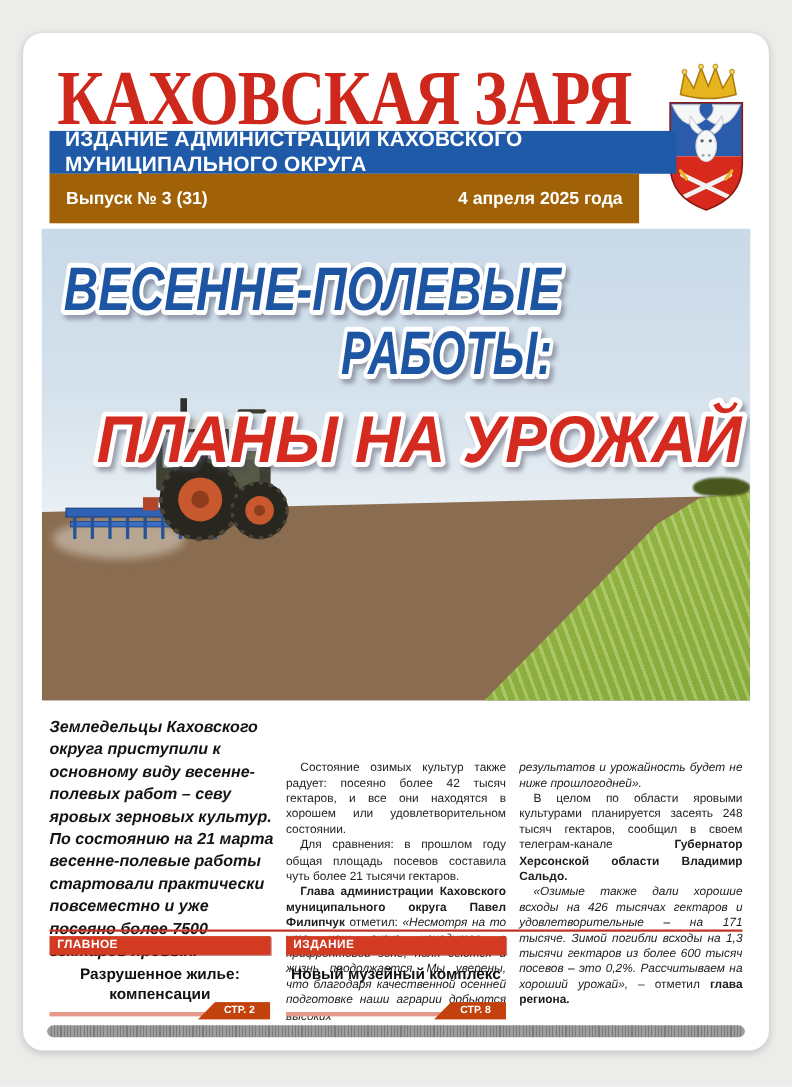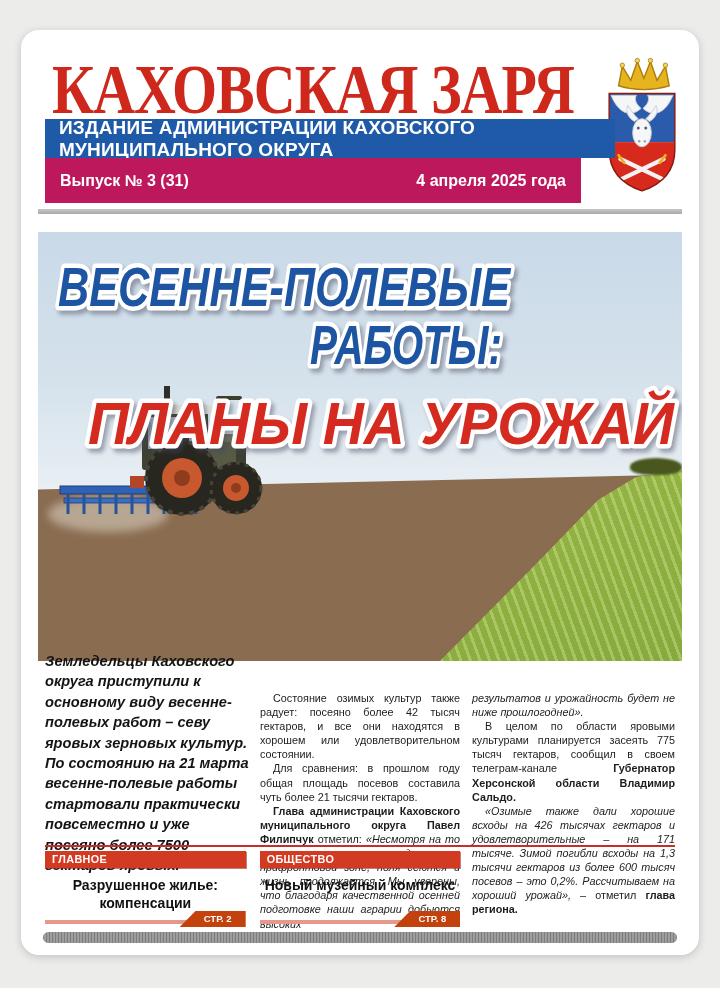--- a/index.html
+++ b/index.html
@@ -25,32 +25,32 @@
     letter-spacing:-1px;white-space:nowrap;
   }
   .bar-blue{
     position:absolute;left:24px;top:89px;width:570px;height:39px;
     background:#1f5aa8;color:#fff;display:flex;align-items:center;
     font-weight:bold;font-size:19px;padding:0;letter-spacing:.2px;
   }
   .bar-blue span{padding-left:14px;}
   .bar-red{
     position:absolute;left:24px;top:128px;width:536px;height:45px;
-    background:#be185d;color:#fff;display:flex;align-items:center;
+    background:#a16207;color:#fff;display:flex;align-items:center;
     justify-content:space-between;font-weight:bold;font-size:16px;
   }
   .bar-red span{padding:0 15px;}
   .crest{position:absolute;right:13px;top:24px;width:88px;height:150px;}
   .rule-gray{
     position:absolute;left:17px;top:179px;width:644px;height:5px;
     background:linear-gradient(180deg,#c7c7c7,#a9a9a9);
   }
   
   .photo{
-    position:absolute;left:17px;top:202px;width:644px;height:429px;
+    position:absolute;left:17px;top:178px;width:644px;height:429px;
     overflow:hidden;
     background:linear-gradient(180deg,#c9d9e8 0%,#d5e2ec 35%,#e7eef3 58%,#eef2f4 62%);
   }
   .photo .field{
     position:absolute;inset:0;
     clip-path:polygon(0 60%,100% 56.5%,100% 100%,0 100%);
     background:
       repeating-linear-gradient(96deg, rgba(46,28,14,.12) 0 2px, rgba(255,255,255,.05) 2px 5px, rgba(0,0,0,0) 5px 13px),
       repeating-linear-gradient(2deg, rgba(0,0,0,.06) 0 1px, rgba(0,0,0,0) 1px 5px),
       linear-gradient(180deg,#98followup 0,#97795d 0,#97795d 60%,#85664a 78%,#6f5239 100%);
@@ -249,38 +249,38 @@
   </div>
 
   <div class="lead">Земледельцы Каховского округа приступили к основному виду весенне-полевых работ – севу яровых зерновых культур. По состоянию на 21 марта весенне-полевые работы стартовали практически повсеместно и уже посеяно более 7500 гектаров яровых.</div>
   <div class="newscol" id="col-0">
       <p class="ind"><span>Состояние озимых культур также радует: посеяно более 42 тысяч гектаров, и все они находятся в хорошем или удовлетворительном состоянии.</span></p>
       <p class="ind"><span>Для сравнения: в прошлом году общая площадь посевов составила чуть более 21 тысячи гектаров.</span></p>
       <p class="ind"><span class="seg-b">Глава администрации Каховского муниципального округа Павел Филипчук </span><span>отметил: </span><span class="seg-i">«Несмотря на то что наш округ находится в прифронтовой зоне, поля сеются и жизнь продолжается. Мы уверены, что благодаря качественной осенней подготовке наши аграрии добьются высоких</span></p>
     </div>
   <div class="newscol" id="col-1">
       <p><span class="seg-i">результатов и урожайность будет не ниже прошлогодней».</span></p>
-      <p class="ind"><span>В целом по области яровыми культурами планируется засеять 775 тысяч гектаров, сообщил в своем телеграм-канале </span><span class="seg-b">Губернатор Херсонской области Владимир Сальдо.</span></p>
+      <p class="ind"><span>В целом по области яровыми культурами планируется засеять 248 тысяч гектаров, сообщил в своем телеграм-канале </span><span class="seg-b">Губернатор Херсонской области Владимир Сальдо.</span></p>
       <p class="ind"><span class="seg-i">«Озимые также дали хорошие всходы на 426 тысячах гектаров и удовлетворительные – на 171 тысяче. Зимой погибли всходы на 1,3 тысячи гектаров из более 600 тысяч посевов – это 0,2%. Рассчитываем на хороший урожай», </span><span>– отметил </span><span class="seg-b">глава региона.</span></p>
     </div>
 
   <div class="rule-red"></div>
 
   <div class="teasers">
     <div class="teaser">
       <div class="t-head">ГЛАВНОЕ</div>
       <div class="t-title">Разрушенное жилье:
 компенсации</div>
       <div class="t-foot">
         <div class="t-line"></div>
         <div class="t-tag">СТР. 2</div>
       </div>
     </div>
     <div class="teaser">
-      <div class="t-head">ОБЩЕСТВО</div>
+      <div class="t-head">ИЗДАНИЕ</div>
       <div class="t-title">Новый музейный комплекс</div>
       <div class="t-foot">
         <div class="t-line"></div>
         <div class="t-tag">СТР. 8</div>
       </div>
     </div>
   </div>
 
   <div class="bottom-bar"></div>
 </div>

